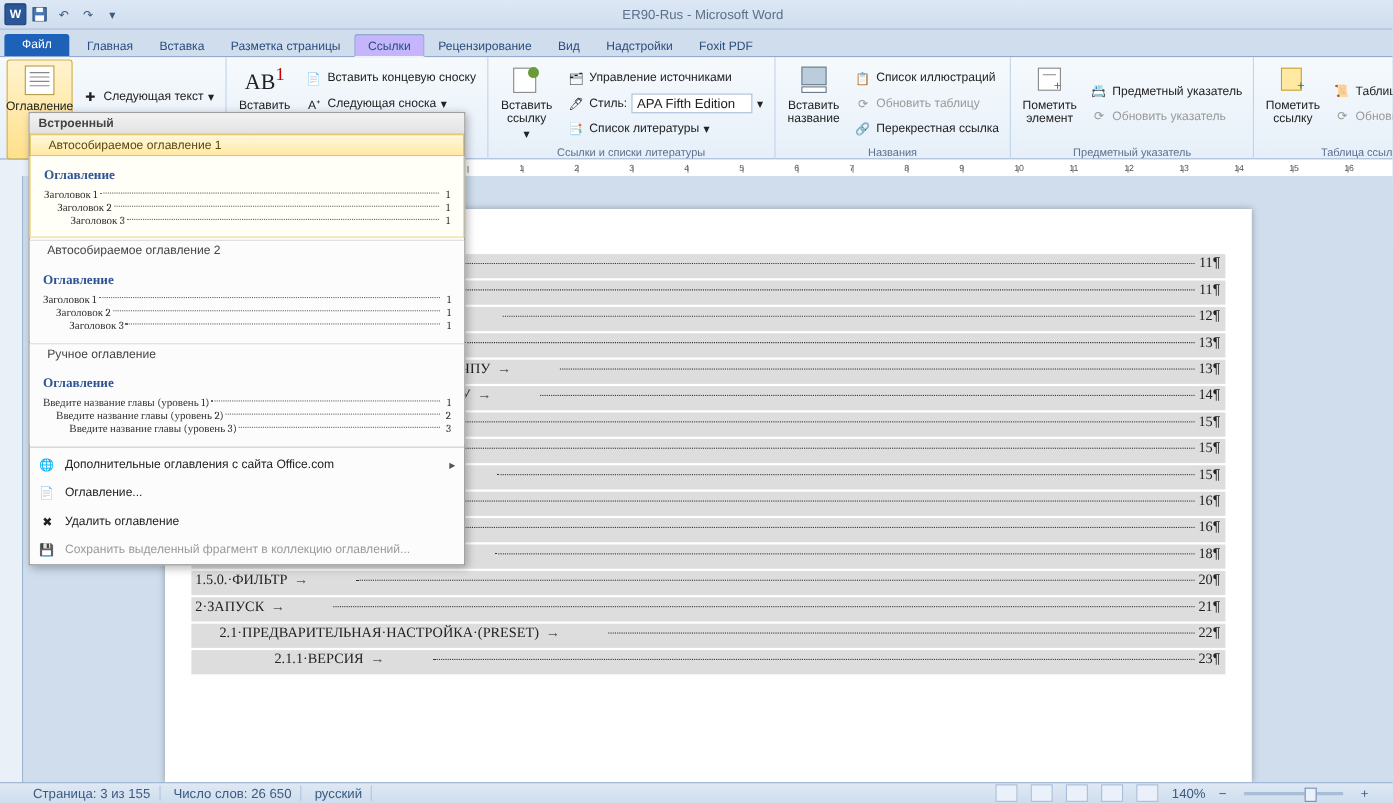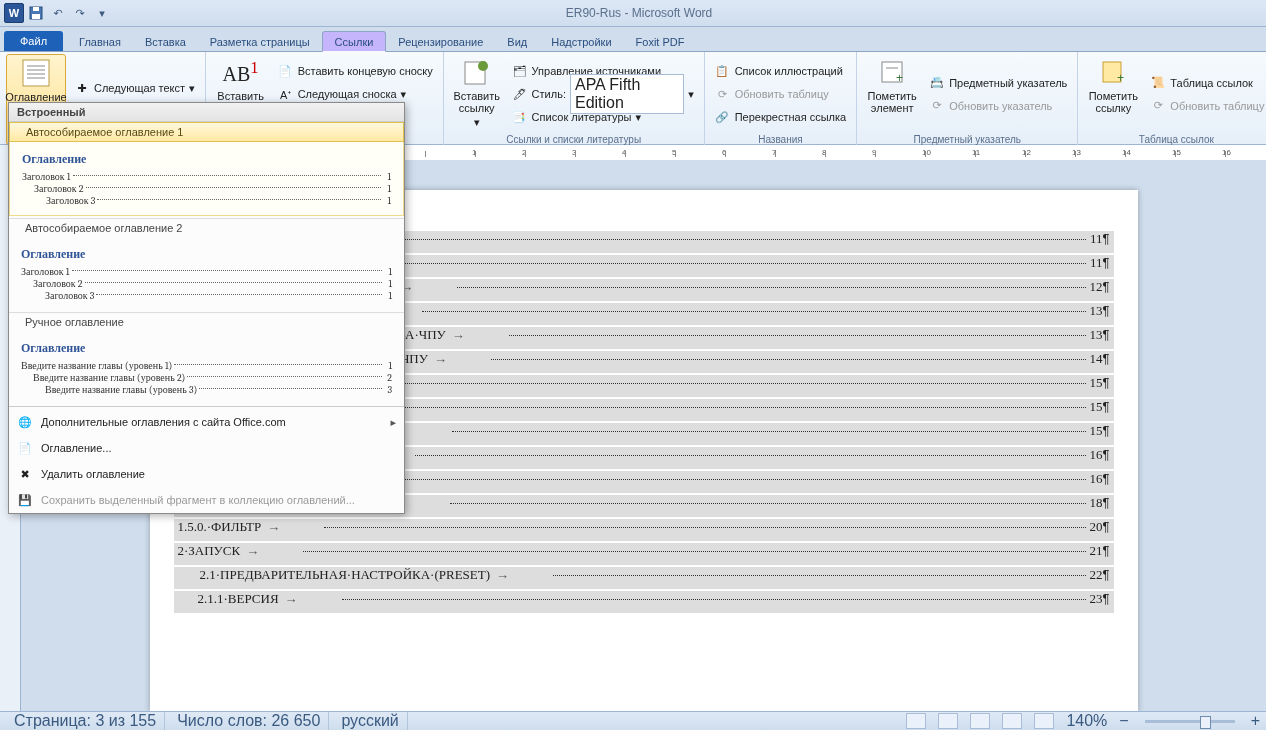--- a/index.html
+++ b/index.html
@@ -16,55 +16,55 @@
 .group{border-right:1px solid #c3d3e8;padding:2px 6px 0;display:flex;flex-direction:column;height:100%}
 .group-body{flex:1;display:flex;gap:4px}
 .group-label{text-align:center;font-size:10px;color:#5a6f8c;padding-bottom:1px}
 .bigbtn{display:flex;flex-direction:column;align-items:center;justify-content:flex-start;width:58px;padding-top:2px;gap:2px;text-align:center;line-height:1.1}
 .bigbtn.active{background:linear-gradient(#fff4cf,#ffe08a);border:1px solid #d8a93a;border-radius:3px}
 .ico32{width:32px;height:32px;display:flex;align-items:center;justify-content:center}
 .stack{display:flex;flex-direction:column;gap:1px;justify-content:center}
 .smbtn{display:flex;align-items:center;gap:4px;padding:1px 4px;white-space:nowrap;height:20px}
 .ico16{width:16px;height:16px;display:inline-flex;align-items:center;justify-content:center;flex-shrink:0}
 .style-box{display:flex;align-items:center;gap:4px;padding:1px 4px;height:20px}
-.style-val{border:1px solid #a8bdd7;background:#fff;padding:1px 4px;min-width:100px;font-size:16px}
+.style-val{border:1px solid #a8bdd7;background:#fff;padding:1px 4px;min-width:100px;font-size:12px}
 .ruler-row{height:18px;background:#e9f0f8;border-bottom:1px solid #9db4d3;display:flex}
 .ruler-left{width:304px;border-right:1px solid #9db4d3}
 .ruler{flex:1;background:#fff;position:relative;overflow:hidden;font-size:8px;color:#555}
 .ruler .tick{position:absolute;top:0;height:18px;border-left:1px solid #888}
 .ruler .num{position:absolute;top:3px}
 .workspace{position:absolute;top:160px;left:0;right:0;bottom:18px;background:#cfdded;display:flex}
 .vruler{width:20px;background:#e9f0f8;border-right:1px solid #9db4d3}
 .docarea{flex:1;overflow:hidden;position:relative;display:flex;justify-content:center;padding-top:30px}
 .page{background:#fff;width:940px;box-shadow:0 0 6px rgba(0,0,0,.3);padding:14px 24px;font-family:"Times New Roman",serif;font-size:12px}
 .toc-tag{display:inline-block;border:1px solid #94b5dd;background:#e6eff9;color:#3b5a80;padding:2px 8px;font-family:"Segoe UI";font-size:10px;border-radius:2px;margin-bottom:8px}
 .toc-line{display:flex;align-items:baseline;background:#ddd;margin:2px 0;padding:0 4px;height:22px;font-size:13px}
 .toc-text{white-space:nowrap}
 .toc-dots{flex:1;border-bottom:1px dotted #333;margin:0 4px;position:relative;top:-3px}
 .toc-arrow{color:#555;padding:0 40px 0 6px}
 .toc-page{white-space:nowrap}
 .pilcrow{font-family:Arial}
-.gallery{position:absolute;top:50px;left:8px;width:395px;background:#fcfcfc;border:1px solid #8a8a8a;box-shadow:2px 2px 8px rgba(0,0,0,.3);z-index:50;font-size:11px}
+.gallery{position:absolute;top:50px;left:26px;width:395px;background:#fcfcfc;border:1px solid #8a8a8a;box-shadow:2px 2px 8px rgba(0,0,0,.3);z-index:50;font-size:11px}
 .gal-hdr{background:linear-gradient(#f2f2f2,#e3e3e3);padding:3px 8px;font-weight:bold;color:#444;border-bottom:1px solid #ccc}
 .gal-item-hdr{background:linear-gradient(#fff8dd,#ffe9a3);border:1px solid #e0c14d;padding:3px 16px;color:#5a4a10}
 .gal-item-hdr.plain{background:#fcfcfc;border:none;color:#444;border-top:1px solid #ddd}
 .gal-preview{padding:10px 12px 8px;border:1px solid #efd98c;border-top:none;background:#fffef7;margin-bottom:2px;font-family:"Cambria",serif}
 .gal-preview.plain{border:none;background:#fcfcfc}
 .gp-title{color:#2f5496;font-size:12px;margin-bottom:4px;font-weight:bold}
 .gp-row{display:flex;font-size:10px;color:#333;align-items:center}
 .gp-row .t{white-space:nowrap}
 .gp-row .d{flex:1;border-bottom:1px dotted #666;margin:0 2px;position:relative;top:-2px}
 .gp-row .p{width:8px;text-align:right}
 .gp-row.l2{padding-left:12px}
 .gp-row.l3{padding-left:24px}
 .gal-sep{height:1px;background:#ccc;margin:2px 0}
 .gal-menu{display:flex;align-items:center;gap:8px;padding:5px 8px}
 .gal-menu.dis{color:#9a9a9a}
 .gal-menu .arrow{margin-left:auto;color:#555}
-.statusbar{position:absolute;bottom:0;left:0;right:0;height:18px;background:linear-gradient(#dfe9f5,#cedded);border-top:1px solid #9db4d3;display:flex;align-items:center;font-size:16px;color:#3b5a80;padding:0 6px;gap:4px}
+.statusbar{position:absolute;bottom:0;left:0;right:0;height:18px;background:linear-gradient(#dfe9f5,#cedded);border-top:1px solid #9db4d3;display:flex;align-items:center;font-size:12px;color:#3b5a80;padding:0 22px;gap:4px}
 .status-cell{padding:0 8px;border-right:1px solid #b3c5dc}
 .status-right{margin-left:auto;display:flex;align-items:center;gap:12px}
 .vbtn{width:18px;height:14px;border:1px solid #a8bdd7;background:#eaf1fa}
 .zoom-track{width:90px;height:3px;background:#a8bdd7;position:relative;margin:0 4px}
 .zoom-thumb{position:absolute;top:-4px;left:55px;width:9px;height:11px;background:#eaf1fa;border:1px solid #6f8bad}
 svg{display:block}
 </style>
 </head>
 <body>
 
@@ -167,20 +167,29 @@
           </div>
         <div class="style-box"><span class="ico16">🖊</span><span>Стиль:</span><span class="style-val">APA Fifth Edition</span>▾</div>
         <div class="smbtn"><span class="ico16">📑</span><span>Список литературы</span> ▾</div>
       </div>
     </div>
     <div class="group-label">Ссылки и списки литературы</div>
   </div>
 
   <div class="group">
     <div class="group-body">
+      <div class="bigbtn">
+        <div class="ico32">
+            <svg width="28" height="28">
+              <rect x="3" y="3" width="22" height="16" fill="#bcd" stroke="#678"></rect>
+              <rect x="3" y="21" width="22" height="5" fill="#fff" stroke="#678"></rect>
+            </svg>
+          </div>
+        <span>Вставить название</span>
+      </div>
       <div class="stack">
         <div class="smbtn">
             <span class="ico16">📋</span>
             <span>Список иллюстраций</span>
           </div>
         <div class="smbtn" style="color:#999">
             <span class="ico16">⟳</span>
             <span>Обновить таблицу</span>
           </div>
         <div class="smbtn">
@@ -455,21 +464,21 @@
             <span class="toc-arrow">→</span>
             <span class="toc-dots"></span>
             <span class="toc-page">21<span class="pilcrow">¶</span></span>
           </div>
           <div class="toc-line" style="padding-left: 26px;">
             <span class="toc-text">2.1·ПРЕДВАРИТЕЛЬНАЯ·НАСТРОЙКА·(PRESET)</span>
             <span class="toc-arrow">→</span>
             <span class="toc-dots"></span>
             <span class="toc-page">22<span class="pilcrow">¶</span></span>
           </div>
-          <div class="toc-line" style="padding-left: 24px;">
+          <div class="toc-line" style="padding-left: 76px;">
             <span class="toc-text">2.1.1·ВЕРСИЯ</span>
             <span class="toc-arrow">→</span>
             <span class="toc-dots"></span>
             <span class="toc-page">23<span class="pilcrow">¶</span></span>
           </div>
         </div>
     </div>
   </div>
 </div>
 

